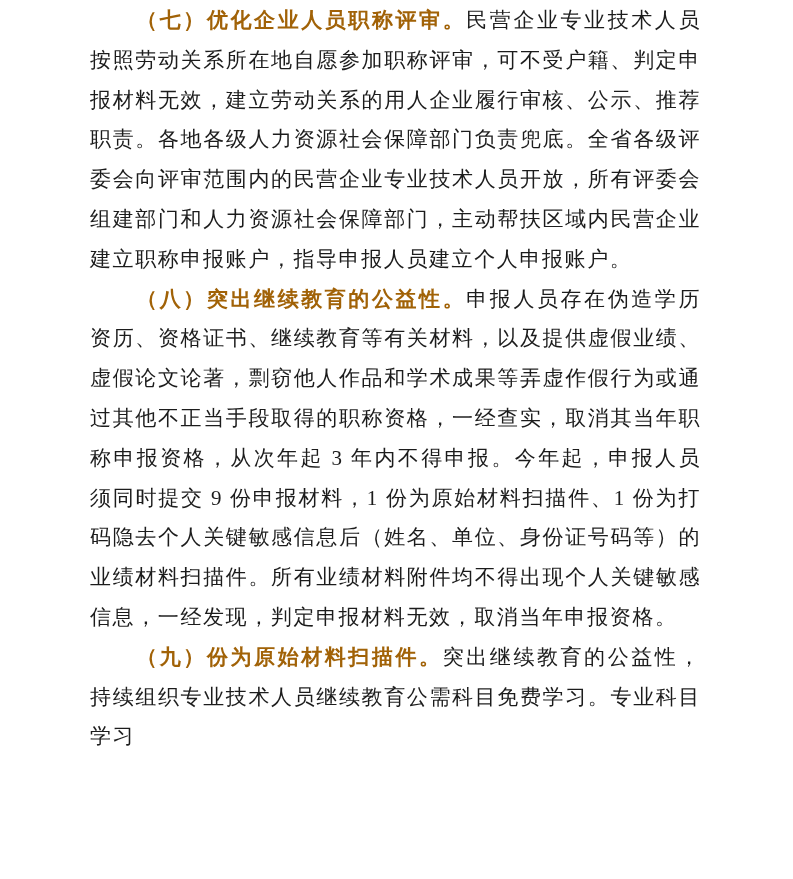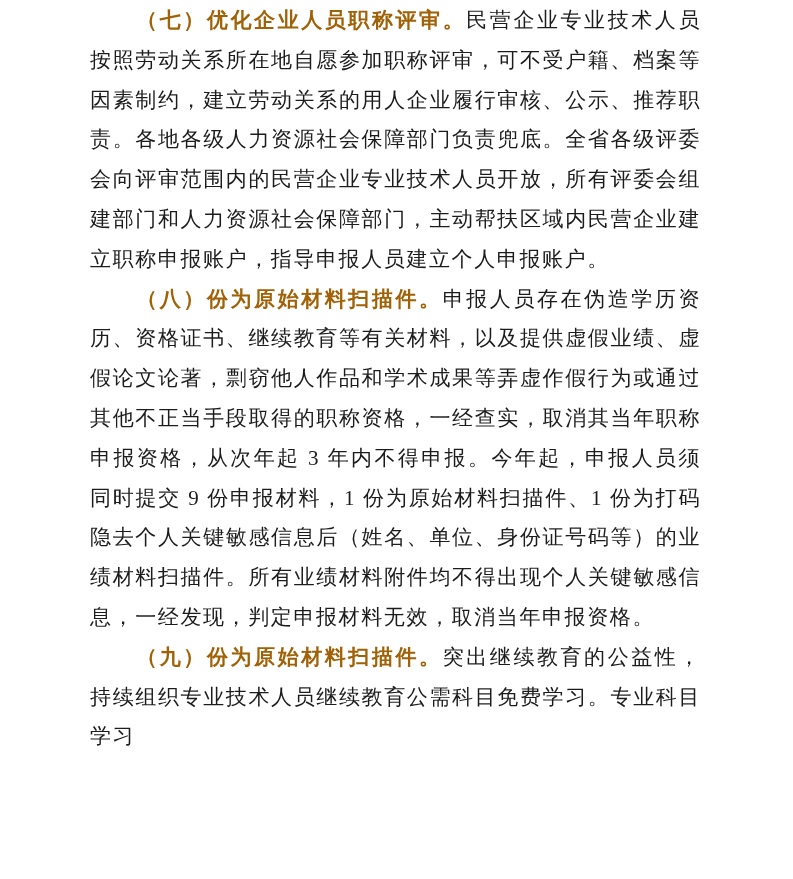--- a/index.html
+++ b/index.html
@@ -38,19 +38,19 @@
     font-weight: 700;
     color: #a16207;
   }
 </style>
 </head>
 <body>
 
 <div class="doc-page">
 
 
-  <p class="para"><strong class="section-lead">（七）优化企业人员职称评审。</strong><span>民营企业专业技术人员按照劳动关系所在地自愿参加职称评审，可不受户籍、档案等因素制约，建立劳动关系的用人企业履行审核、公示、推荐职责。各地各级人力资源社会保障部门负责兜底。全省各级评委会向评审范围内的民营企业专业技术人员开放，所有评委会组建部门和人力资源社会保障部门，主动帮扶区域内民营企业建立职称申报账户，指导申报人员建立个人申报账户。</span></p>
+  <p class="para"><strong class="section-lead">（七）优化企业人员职称评审。</strong><span>民营企业专业技术人员按照劳动关系所在地自愿参加职称评审，可不受户籍、判定申报材料无效，建立劳动关系的用人企业履行审核、公示、推荐职责。各地各级人力资源社会保障部门负责兜底。全省各级评委会向评审范围内的民营企业专业技术人员开放，所有评委会组建部门和人力资源社会保障部门，主动帮扶区域内民营企业建立职称申报账户，指导申报人员建立个人申报账户。</span></p>
 
-  <p class="para"><strong class="section-lead">（八）份为原始材料扫描件。</strong><span>申报人员存在伪造学历资历、资格证书、继续教育等有关材料，以及提供虚假业绩、虚假论文论著，剽窃他人作品和学术成果等弄虚作假行为或通过其他不正当手段取得的职称资格，一经查实，取消其当年职称申报资格，从次年起 3 年内不得申报。今年起，申报人员须同时提交 9 份申报材料，1 份为原始材料扫描件、1 份为打码隐去个人关键敏感信息后（姓名、单位、身份证号码等）的业绩材料扫描件。所有业绩材料附件均不得出现个人关键敏感信息，一经发现，判定申报材料无效，取消当年申报资格。</span></p>
+  <p class="para"><strong class="section-lead">（八）突出继续教育的公益性。</strong><span>申报人员存在伪造学历资历、资格证书、继续教育等有关材料，以及提供虚假业绩、虚假论文论著，剽窃他人作品和学术成果等弄虚作假行为或通过其他不正当手段取得的职称资格，一经查实，取消其当年职称申报资格，从次年起 3 年内不得申报。今年起，申报人员须同时提交 9 份申报材料，1 份为原始材料扫描件、1 份为打码隐去个人关键敏感信息后（姓名、单位、身份证号码等）的业绩材料扫描件。所有业绩材料附件均不得出现个人关键敏感信息，一经发现，判定申报材料无效，取消当年申报资格。</span></p>
 
   <p class="para"><strong class="section-lead">（九）份为原始材料扫描件。</strong><span>突出继续教育的公益性，持续组织专业技术人员继续教育公需科目免费学习。专业科目学习</span></p>
 
 </div>
 
 </body></html>

